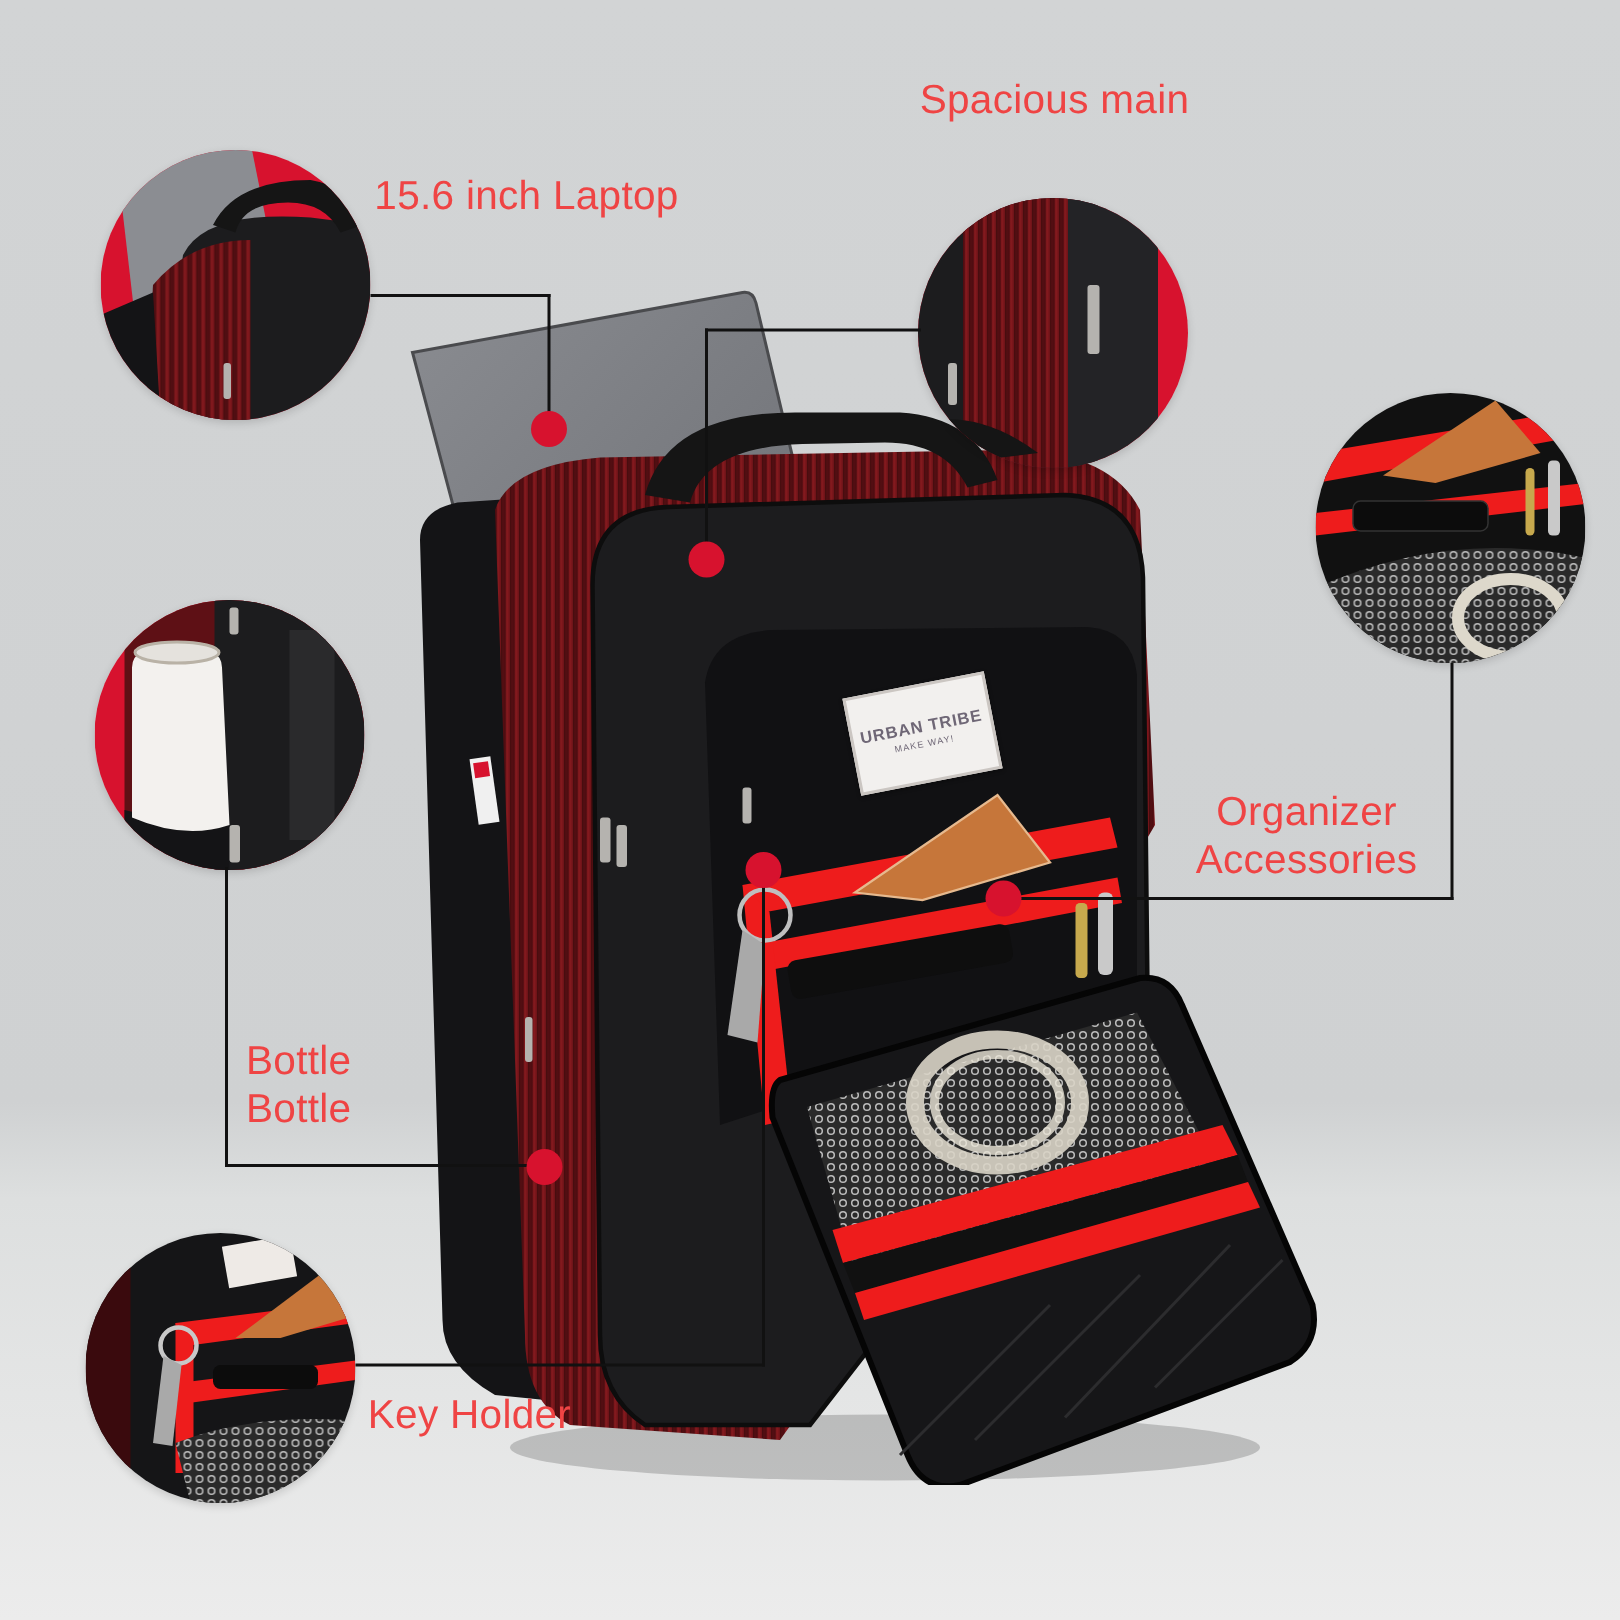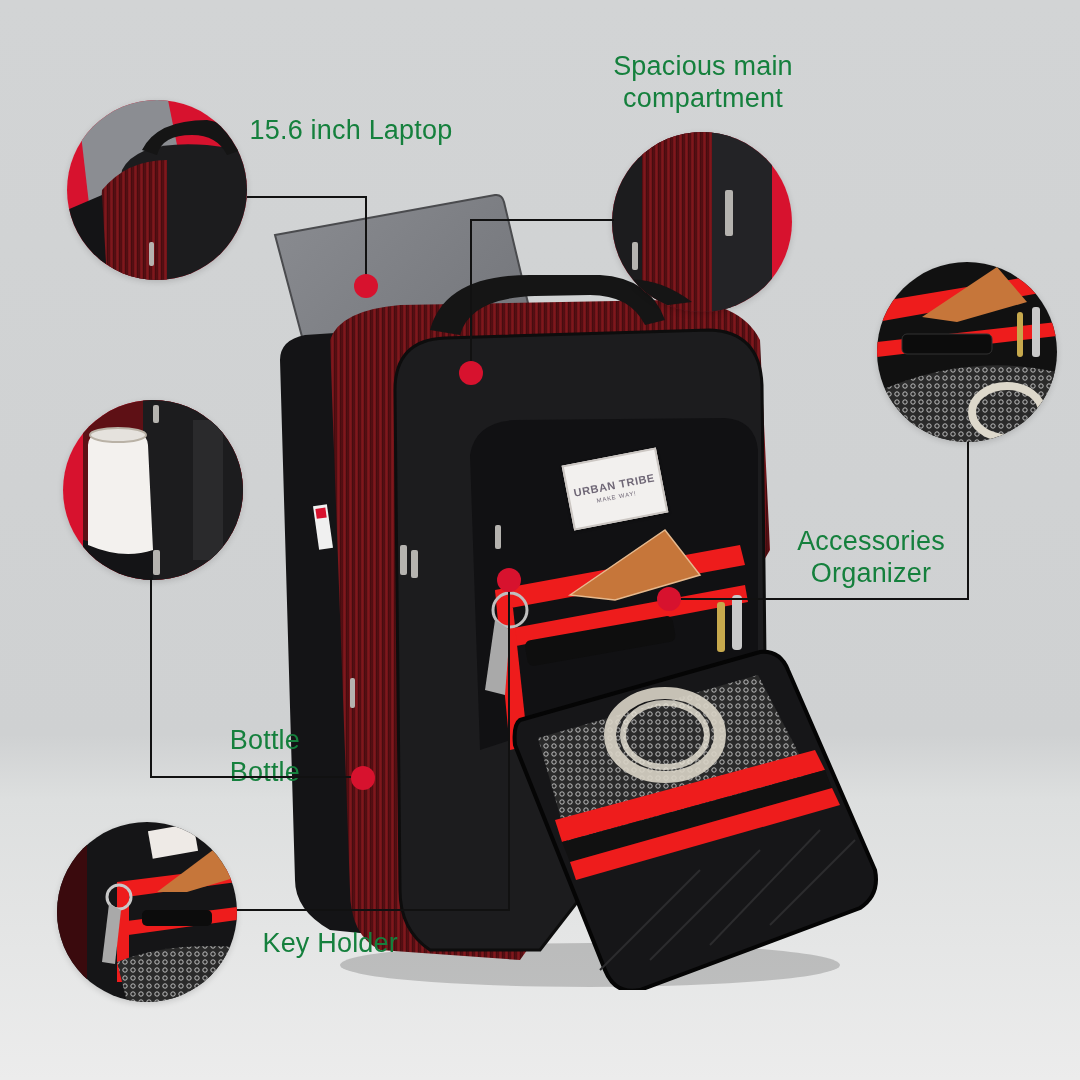--- a/index.html
+++ b/index.html
@@ -3,21 +3,21 @@
 <meta charset="utf-8">
 <style>
   html, body { margin: 0; padding: 0; }
   body {
     width: 1080px; height: 1080px; overflow: hidden; position: relative;
     font-family: "Liberation Sans", "DejaVu Sans", sans-serif;
     background: linear-gradient(180deg, #d2d4d5 0%, #cfd1d2 68%, #dddfdf 74%, #ececec 100%);
   }
   .stage { position: absolute; left: 0; top: 0; width: 1080px; height: 1080px; }
   .label {
-    position: absolute; color: #15803d; font-weight: 500; font-size: 27px;
+    position: absolute; color: #ef4444; font-weight: 500; font-size: 27px;
     line-height: 32px; text-align: center; letter-spacing: 0.2px;
   }
   .label span { display: block; }
   .leader { position: absolute; background: #111; }
   .dot { position: absolute; width: 24px; height: 24px; border-radius: 50%; background: #d7122e; }
   .bubble {
     position: absolute; border-radius: 50%; overflow: hidden;
     box-shadow: 0 2px 6px rgba(0,0,0,0.15);
   }
   .bubble svg { display: block; width: 100%; height: 100%; }
@@ -146,61 +146,60 @@
       <rect x="0" y="0" width="120" height="180" fill="#1c1c1e"></rect>
       <rect x="30" y="0" width="70" height="180" fill="url(#streak)"></rect>
       <rect x="100" y="0" width="60" height="180" fill="#232326"></rect>
       <rect x="113" y="58" width="8" height="46" rx="2" fill="#b5b3af"></rect>
       <rect x="20" y="110" width="6" height="28" rx="2" fill="#b5b3af"></rect>
       <path d="M0 150 Q40 140 80 170 L0 180 Z" fill="#151515"></path>
     </svg>
   </div>
   <div class="label" style="left:590px; top:50px; width:226px;">
     <span>Spacious main</span>
-    <span>compartment</span>
   </div>
   <div class="leader" style="left:470px; top:219px; width:144px; height:2px;"></div>
   <div class="leader" style="left:470px; top:219px; width:2px; height:150px;"></div>
   <div class="dot" style="left:459px; top:361px;"></div>
 
   <div class="bubble" style="left:877px; top:262px; width:180px; height:180px;">
     <svg viewBox="0 0 180 180">
       <rect width="180" height="180" fill="#111"></rect>
       <path d="M0 40 L180 10 L180 28 L0 60 Z" fill="#ee1c1c"></path>
       <path d="M45 55 L120 5 L150 40 L80 60 Z" fill="#c6763a"></path>
       <path d="M0 80 L180 60 L180 74 L0 95 Z" fill="#ee1c1c"></path>
       <rect x="25" y="72" width="90" height="20" rx="5" fill="#0c0c0c" stroke="#333"></rect>
       <rect x="155" y="45" width="8" height="50" rx="3" fill="#c9c9c9"></rect>
       <rect x="140" y="50" width="6" height="45" rx="3" fill="#c7a94d"></rect>
       <path d="M0 130 Q90 90 180 110 L180 180 L0 180 Z" fill="url(#mesh)"></path>
       <ellipse cx="130" cy="150" rx="35" ry="26" fill="none" stroke="#ddd8cb" stroke-width="8"></ellipse>
     </svg>
   </div>
   <div class="label" style="left:778px; top:525px; width:186px;">
+    <span>Organizer</span>
     <span>Accessories</span>
-    <span>Organizer</span>
   </div>
   <div class="leader" style="left:967px; top:442px; width:2px; height:158px;"></div>
   <div class="leader" style="left:668px; top:598px; width:301px; height:2px;"></div>
   <div class="dot" style="left:657px; top:587px;"></div>
 
   <div class="bubble" style="left:63px; top:400px; width:180px; height:180px;">
     <svg viewBox="0 0 180 180">
       <rect width="180" height="180" fill="#d7122e"></rect>
       <rect x="20" y="0" width="160" height="180" fill="#5e1015"></rect>
       <rect x="80" y="0" width="100" height="180" fill="#1c1c1e"></rect>
       <rect x="130" y="20" width="30" height="140" fill="#2a2a2c"></rect>
       <path d="M20 140 Q60 150 90 150 L90 180 L20 180 Z" fill="#141416"></path>
       <path d="M25 45 Q25 30 55 30 Q85 30 85 45 L90 150 Q60 160 25 145 Z" fill="#f3f1ee"></path>
       <ellipse cx="55" cy="35" rx="28" ry="7" fill="#e5e2dd" stroke="#b9b2a6" stroke-width="2"></ellipse>
       <rect x="90" y="150" width="7" height="25" rx="2" fill="#b5b3af"></rect>
       <rect x="90" y="5" width="6" height="18" rx="2" fill="#b5b3af"></rect>
     </svg>
   </div>
-  <div class="label" style="left:164px; top:724px; width:100px; text-align:right;margin-left:36px;">
+  <div class="label" style="left:164px; top:691px; width:100px; text-align:left;">
     <span>Bottle</span>
     <span>Bottle</span>
   </div>
   <div class="leader" style="left:150px; top:578px; width:2px; height:200px;"></div>
   <div class="leader" style="left:150px; top:776px; width:212px; height:2px;"></div>
   <div class="dot" style="left:351px; top:766px;"></div>
 
   <div class="bubble" style="left:57px; top:822px; width:180px; height:180px;">
     <svg viewBox="0 0 180 180">
       <rect width="180" height="180" fill="#151517"></rect>
@@ -209,20 +208,20 @@
       <path d="M62 100 L180 85 L180 98 L64 114 Z" fill="#ee1c1c"></path>
       <rect x="60" y="60" width="12" height="100" fill="#ee1c1c"></rect>
       <path d="M100 70 L160 25 L180 55 L130 70 Z" fill="#c6763a"></path>
       <rect x="85" y="88" width="70" height="16" rx="5" fill="#0c0c0c"></rect>
       <rect x="93" y="5" width="46" height="28" fill="#eeeae6" transform="rotate(-10 116 19)"></rect>
       <circle cx="62" cy="75" r="12" fill="none" stroke="#c8c8c8" stroke-width="3"></circle>
       <path d="M52 82 L45 140 L58 142 L64 88 Z" fill="#a9a9a9"></path>
       <path d="M60 140 Q110 120 180 125 L180 180 L70 180 Z" fill="url(#mesh)"></path>
     </svg>
   </div>
-  <div class="label" style="left:248px; top:927px; width:150px; text-align:right;">
+  <div class="label" style="left:238px; top:927px; width:150px; text-align:center;">
     <span>Key Holder</span>
   </div>
   <div class="leader" style="left:237px; top:909px; width:273px; height:2px;"></div>
   <div class="leader" style="left:508px; top:590px; width:2px; height:321px;"></div>
   <div class="dot" style="left:497px; top:568px;"></div>
 
 </div>
 
 </body></html>

